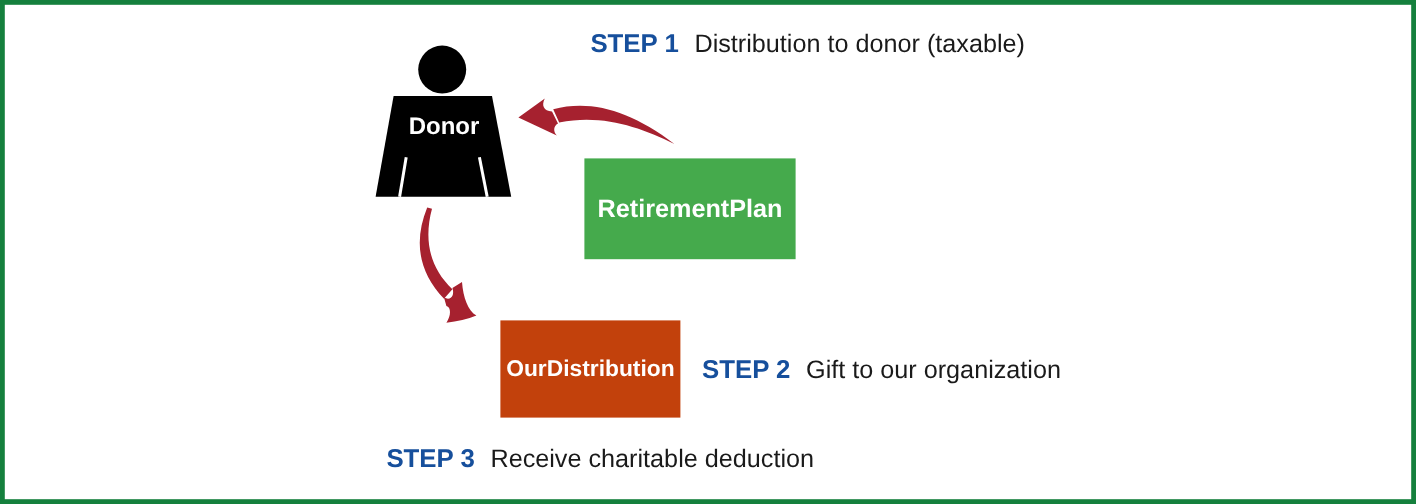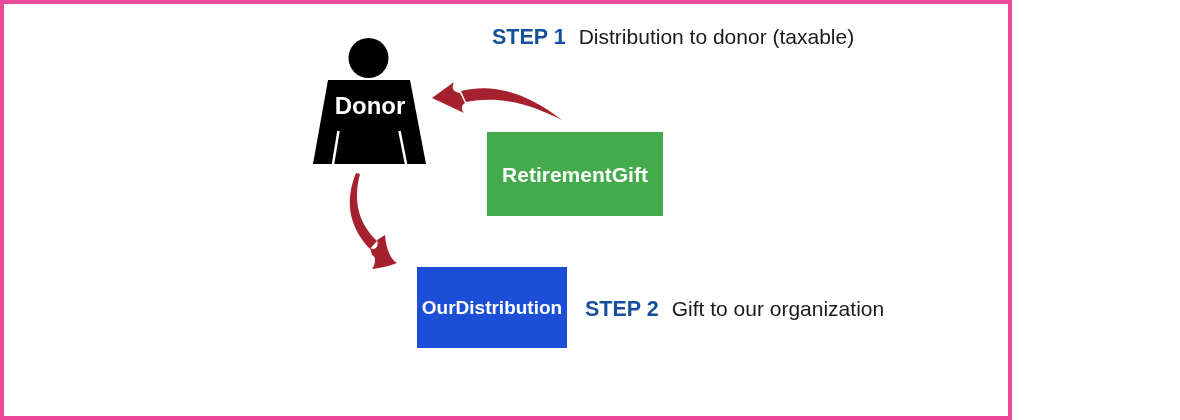--- a/index.html
+++ b/index.html
@@ -1,22 +1,22 @@
 <!DOCTYPE html>
 <html><head>
 <meta charset="utf-8">
 <style>
   html, body { margin: 0; padding: 0; background: #ffffff; }
   .canvas {
     position: relative;
-    width: 1012px;
+    width: 1180px;
     height: 420px;
     box-sizing: border-box;
     background: #ffffff;
-    border: 4px solid #ec4899;
+    border: 4px solid #15803d;
     overflow: hidden;
     font-family: "Liberation Sans", "DejaVu Sans", sans-serif;
   }
   .abs { position: absolute; }
 
   
   .step-row { position: absolute; white-space: nowrap; line-height: 25px; }
   .step-label {
     font-weight: bold;
     font-size: 21.5px;
@@ -42,32 +42,32 @@
     color: #ffffff;
     font-weight: bold;
   }
   #retirement-box {
     left: 483px; top: 128px; width: 176px; height: 84px;
     background: #45aa4c;
     font-size: 21px; line-height: 25px;
   }
   #organization-box {
     left: 413px; top: 263px; width: 150px; height: 81px;
-    background: #1d4ed8;
+    background: #c2410c;
     font-size: 19px; line-height: 23px;
   }
 
   
   #donor-figure { left: 306px; top: 32px; width: 120px; height: 135px; }
   #donor-label {
     left: 306px; top: 90px; width: 120px;
     text-align: center;
     color: #ffffff;
     font-weight: bold;
-    font-size: 24px;
+    font-size: 20px;
     line-height: 24px;
   }
 
   
   #arrow-plan-to-donor { left: 421px; top: 74px; width: 145px; height: 50px; }
   #arrow-donor-to-org  { left: 336px; top: 164px; width: 70px;  height: 105px; }
 </style>
 </head>
 <body>
 
@@ -85,31 +85,34 @@
   </svg>
   <div class="abs" id="donor-label">Donor</div>
 
   <svg class="abs" id="arrow-plan-to-donor" viewBox="0 0 145 50">
     <path d="M137,42 C100,14 68,5 36,13 L41,24 C78,17 108,28 137,42 Z" fill="#a6212f"></path>
     <path d="M7,20 L29,4 C26,10 28,14 35,15 L40,25 C36,27 36,32 39,35 Z" fill="#a6212f"></path>
   </svg>
 
   <div class="node-box" id="retirement-box">
     <span>Retirement</span>
-    <span>Gift</span>
+    <span>Plan</span>
   </div>
 
   <svg class="abs" id="arrow-donor-to-org" viewBox="0 0 70 105">
     <path d="M16,5 C5,32 8,58 30,81 L37,73 C18,55 13,32 20,6 Z" fill="#a6212f"></path>
     <path d="M57,95 C50,91 46,80 45,67 L37,72 C39,78 36,83 30,80 L32,87 C36,88 36,95 32,101 C41,100 50,98 57,95 Z" fill="#a6212f"></path>
   </svg>
 
   <div class="node-box" id="organization-box">
     <span>Our</span>
     <span>Distribution</span>
   </div>
 
   <div class="step-row" id="step2">
     <span class="step-label">STEP 2</span><span class="step-desc">Gift to our organization</span>
   </div>
 
+  <div class="step-row" id="step3">
+    <span class="step-label">STEP 3</span><span class="step-desc">Receive charitable deduction</span>
+  </div>
 
 </div>
 
 </body></html>

